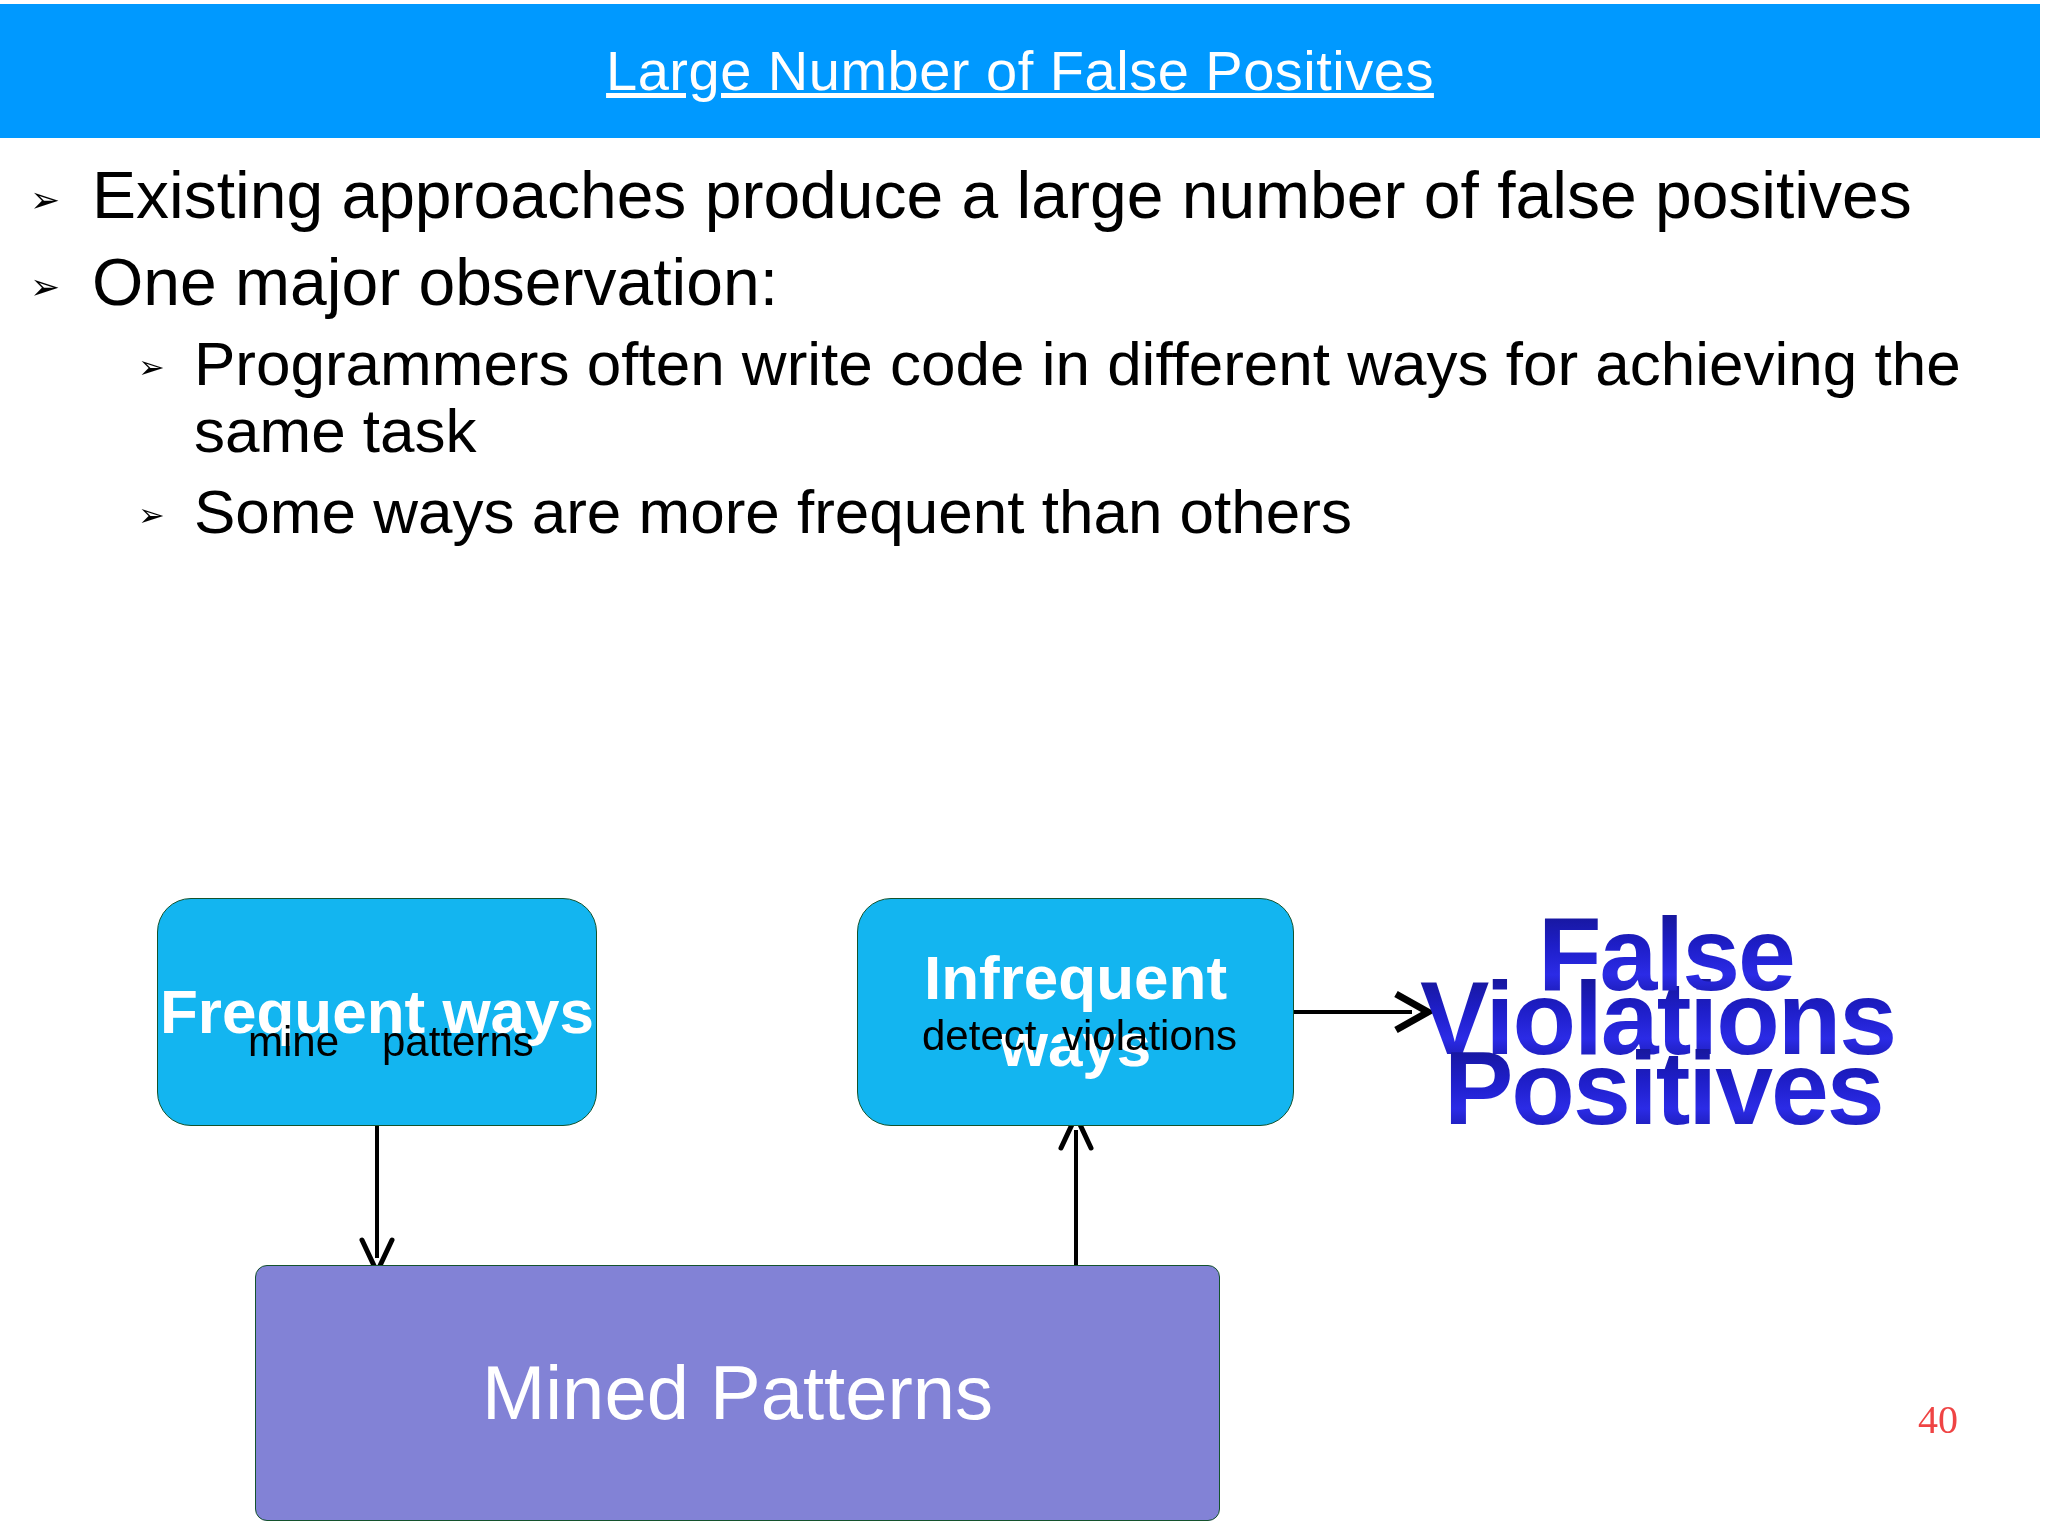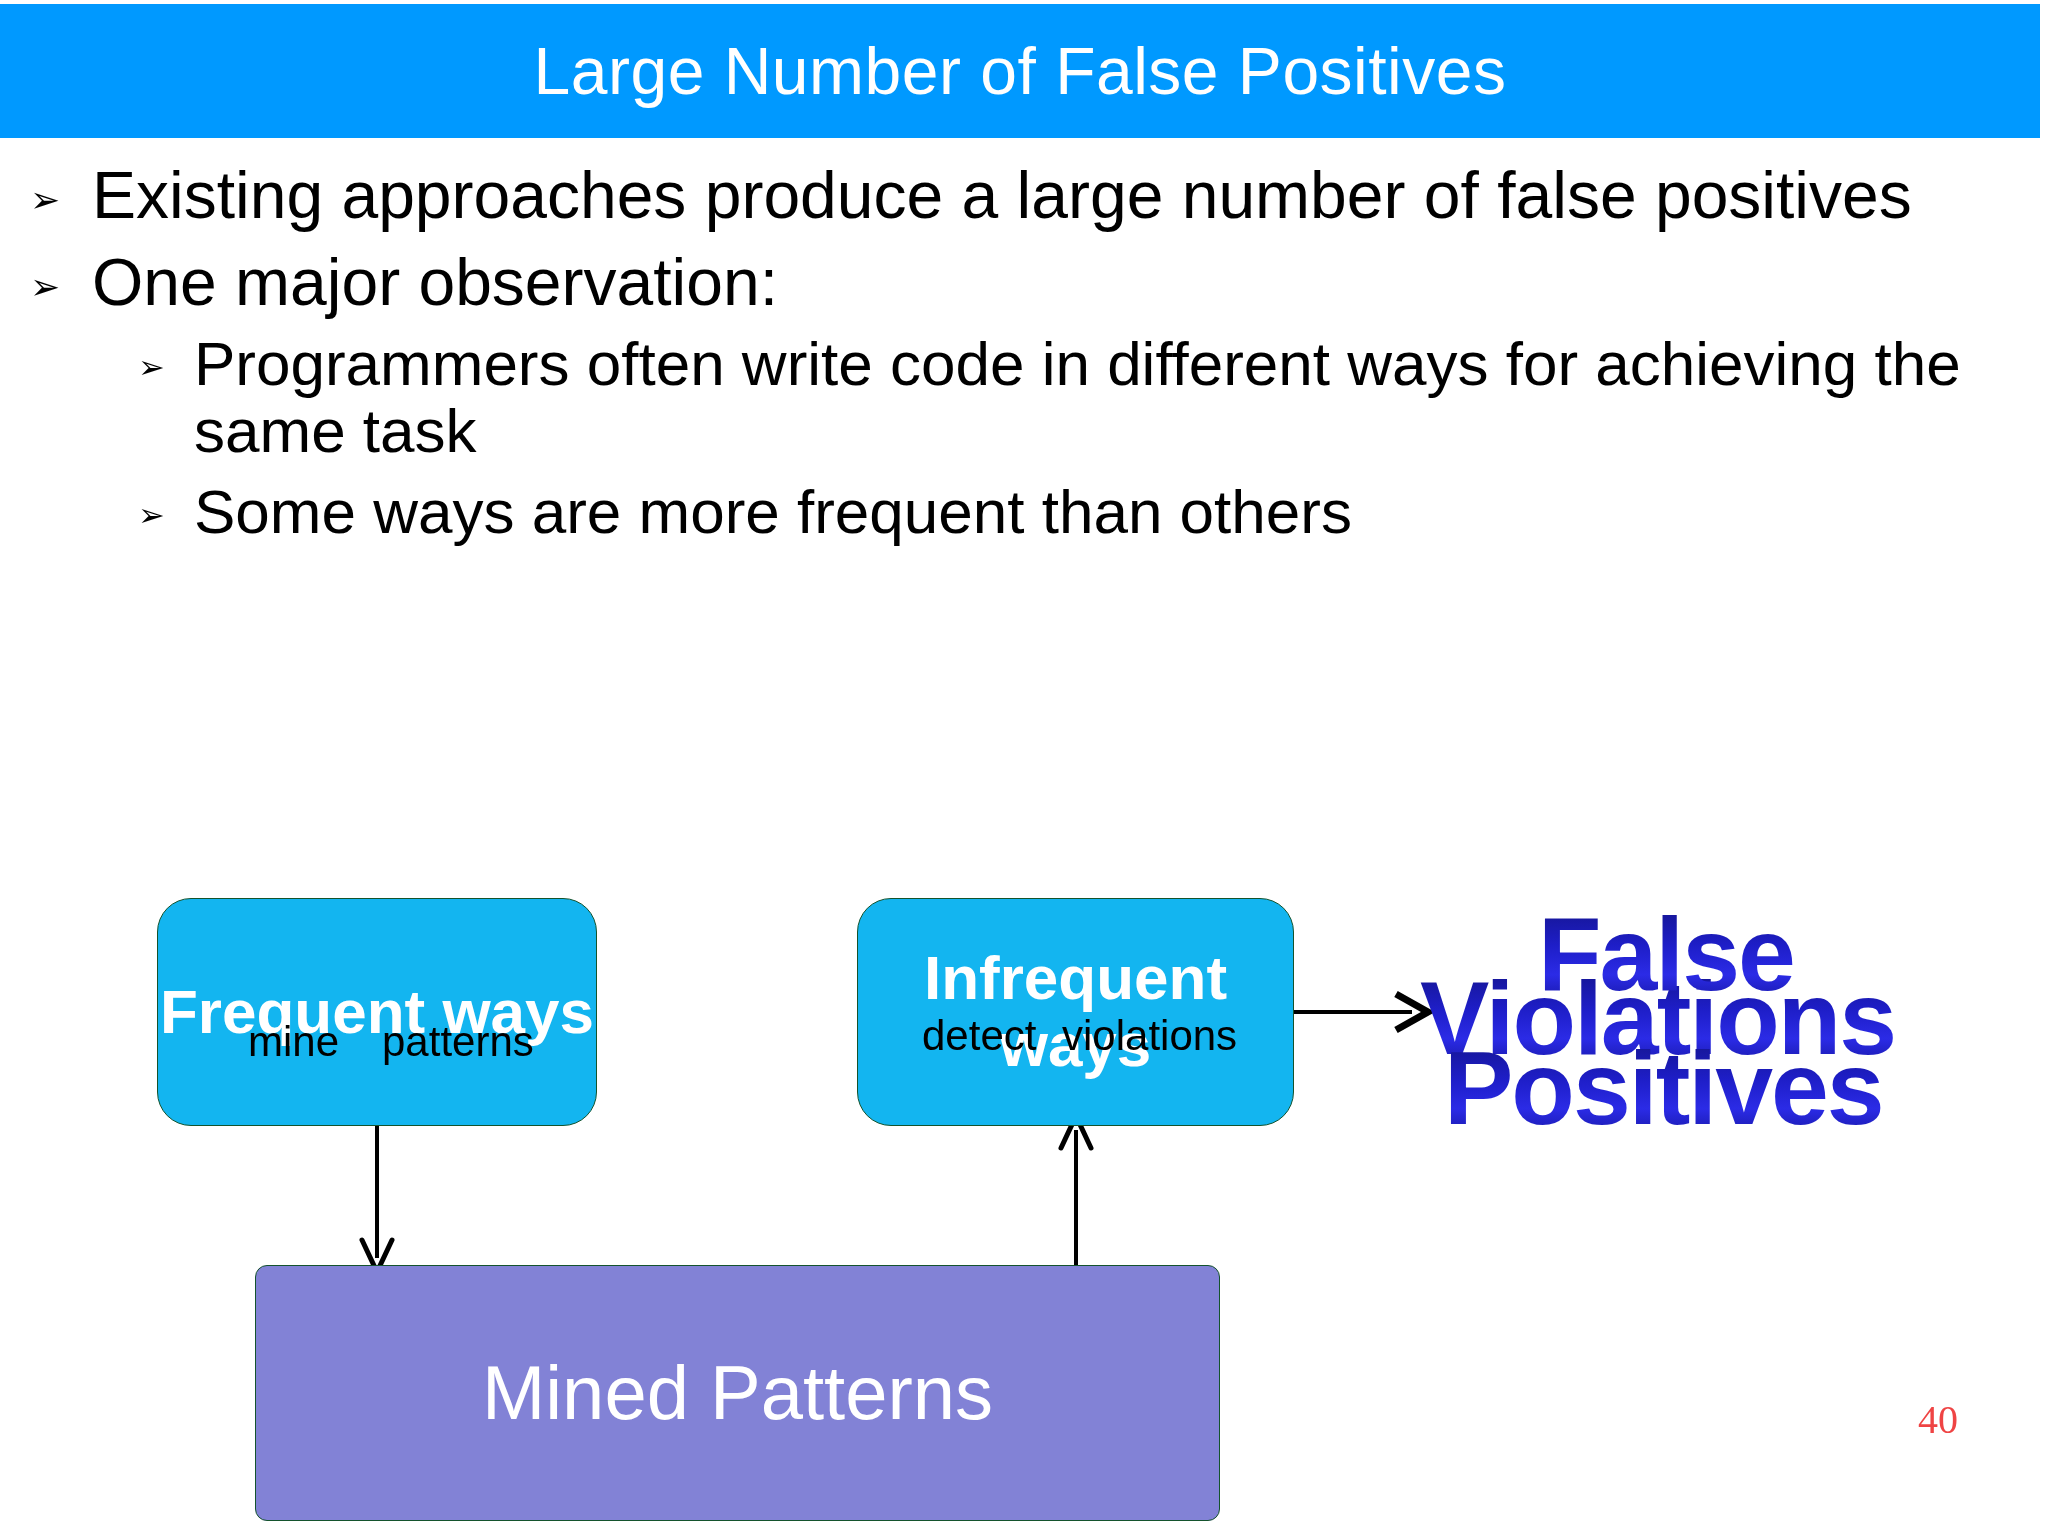--- a/index.html
+++ b/index.html
@@ -24,25 +24,26 @@
     width: 2040px;
     height: 134px;
     background: #0099FF;
     display: flex;
     align-items: center;
     justify-content: center;
   }
   #title-text {
     color: #ffffff;
     font-family: "Liberation Sans Narrow", "Liberation Sans", sans-serif;
-    font-size: 66px;
+    font-size: 56px;
     font-weight: 400;
     letter-spacing: 0.5px;
     line-height: 1;
     white-space: nowrap;
+    text-decoration: underline;
   }
 
   
   #body-list {
     position: absolute;
     left: 30px;
     top: 160px;
     width: 1960px;
   }
   .bullet-row {

